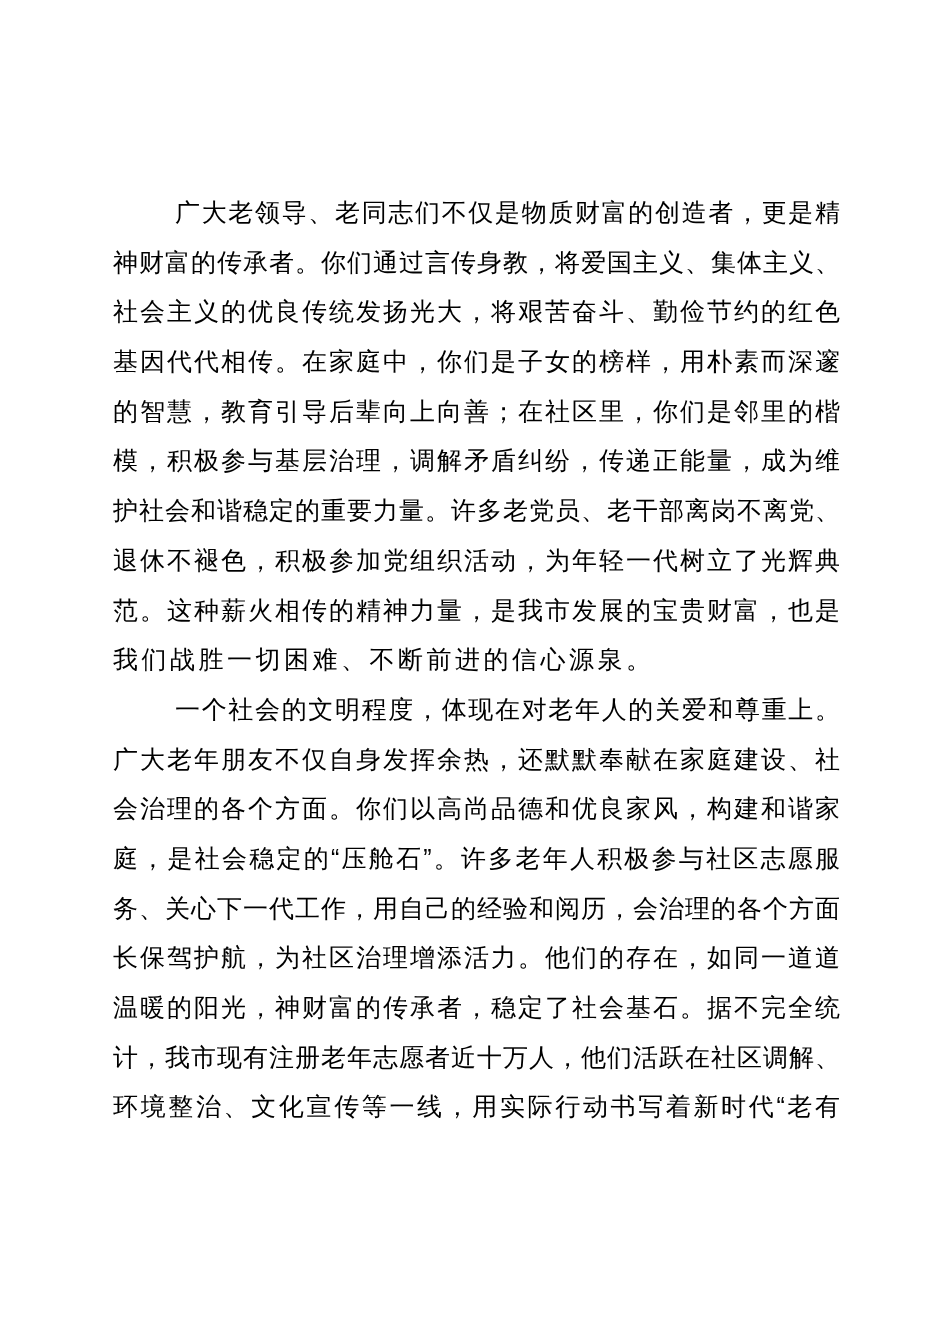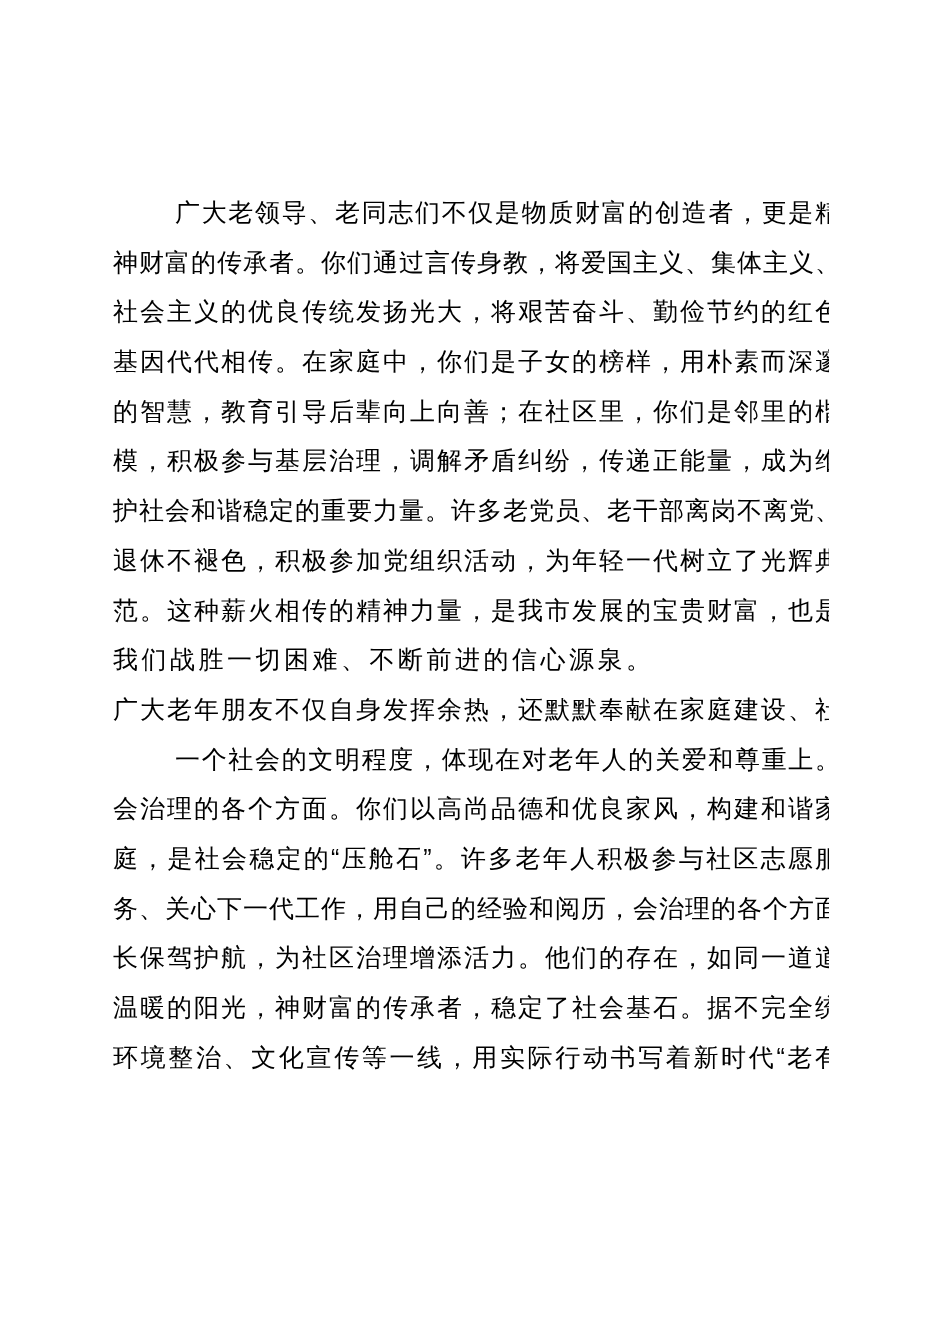--- a/index.html
+++ b/index.html
@@ -7,20 +7,21 @@
     padding: 0;
     background: #ffffff;
   }
   .page {
     position: relative;
     width: 829px;
     height: 1344px;
     background: #ffffff;
     overflow: hidden;
     font-family: "Liberation Sans", sans-serif;
+    padding-left: 28px;
   }
   .text-block {
     position: absolute;
     left: 113px;
     top: 188px;
     width: 727px;
     color: #000000;
     font-size: 25px;
     line-height: 49.7px;
   }
@@ -49,22 +50,23 @@
       <div class="line indent">广大老领导、老同志们不仅是物质财富的创造者，更是精</div>
       <div class="line">神财富的传承者。你们通过言传身教，将爱国主义、集体主义、</div>
       <div class="line">社会主义的优良传统发扬光大，将艰苦奋斗、勤俭节约的红色</div>
       <div class="line">基因代代相传。在家庭中，你们是子女的榜样，用朴素而深邃</div>
       <div class="line">的智慧，教育引导后辈向上向善；在社区里，你们是邻里的楷</div>
       <div class="line">模，积极参与基层治理，调解矛盾纠纷，传递正能量，成为维</div>
       <div class="line">护社会和谐稳定的重要力量。许多老党员、老干部离岗不离党、</div>
       <div class="line">退休不褪色，积极参加党组织活动，为年轻一代树立了光辉典</div>
       <div class="line">范。这种薪火相传的精神力量，是我市发展的宝贵财富，也是</div>
       <div class="line nofill">我们战胜一切困难、不断前进的信心源泉。</div>
+      <div class="line indent">一个社会的文明程度，体现在对老年人的关爱和尊重上。</div>
       <div class="line">广大老年朋友不仅自身发挥余热，还默默奉献在家庭建设、社</div>
-      <div class="line indent">一个社会的文明程度，体现在对老年人的关爱和尊重上。</div>
       <div class="line">会治理的各个方面。你们以高尚品德和优良家风，构建和谐家</div>
       <div class="line">庭，是社会稳定的“压舱石”。许多老年人积极参与社区志愿服</div>
       <div class="line">务、关心下一代工作，用自己的经验和阅历，会治理的各个方面</div>
       <div class="line">长保驾护航，为社区治理增添活力。他们的存在，如同一道道</div>
       <div class="line">温暖的阳光，神财富的传承者，稳定了社会基石。据不完全统</div>
+      <div class="line">计，我市现有注册老年志愿者近十万人，他们活跃在社区调解、</div>
       <div class="line">环境整治、文化宣传等一线，用实际行动书写着新时代“老有</div>
     </div>
 </div>
 
 </body></html>

